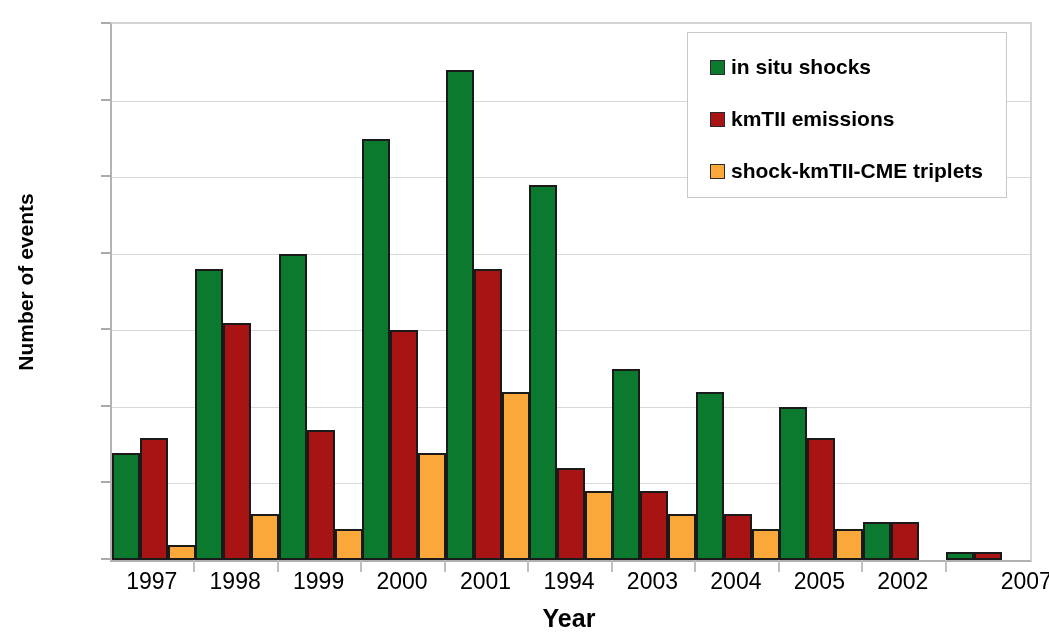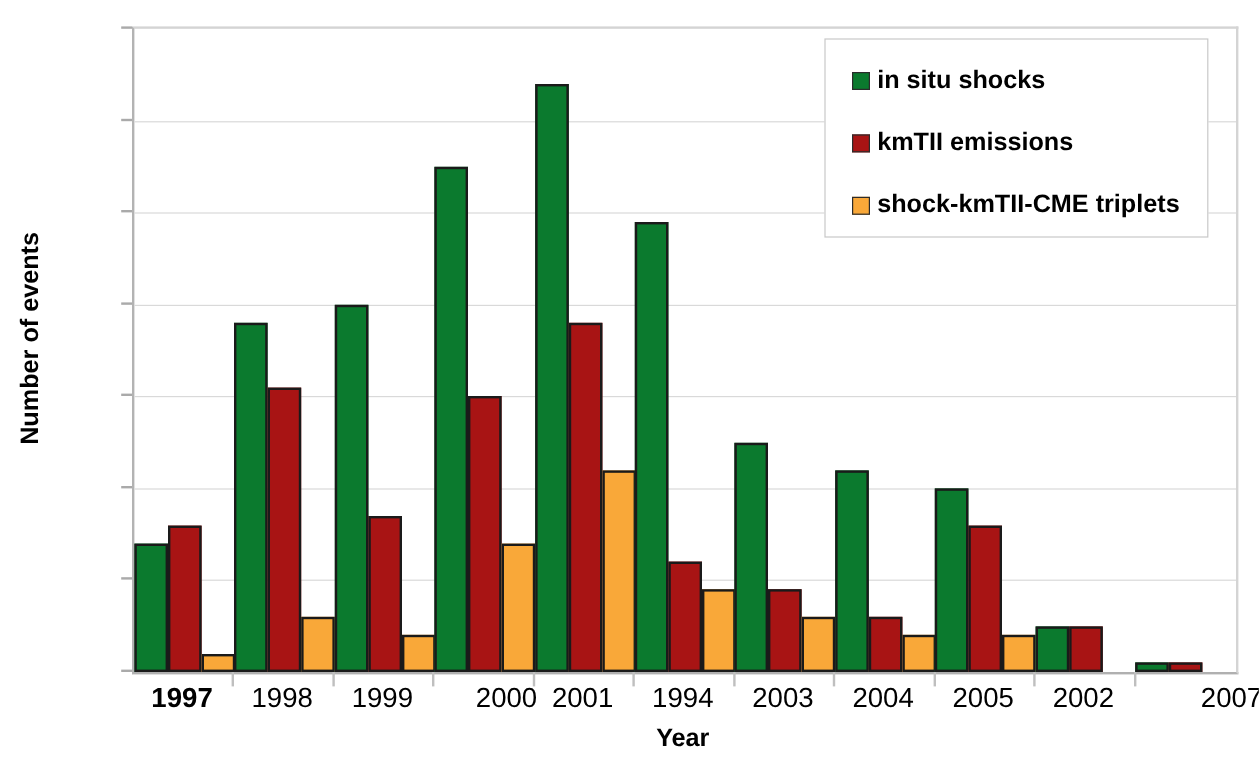--- a/index.html
+++ b/index.html
@@ -37,21 +37,21 @@
     letter-spacing: 0px;
   }
 
   
   .x-axis-title {
     position: absolute;
     left: 110px;
     top: 604px;
     width: 918px;
     text-align: center;
-    font-size: 21px;
+    font-size: 25px;
     font-weight: bold;
     color: #000000;
   }
 
   
   .plot-area {
     position: absolute;
     left: 110px;
     top: 22px;
     width: 918px;
@@ -226,27 +226,27 @@
           <div class="bar" title="kmTII emissions 2006: 5" style="left: 28px; width: 28px; height: 38.2857px; background: rgb(168, 20, 20); border-color: rgb(26, 26, 26);"></div>
         </div>
         <div class="bar-group" style="left: 834.273px; width: 84px;">
           <div class="bar" title="in situ shocks 2007: 1" style="left: 0px; width: 28px; height: 7.65714px; background: rgb(11, 122, 46); border-color: rgb(26, 26, 26);"></div>
           <div class="bar" title="kmTII emissions 2007: 1" style="left: 28px; width: 28px; height: 7.65714px; background: rgb(168, 20, 20); border-color: rgb(26, 26, 26);"></div>
         </div>
       </div>
   </div>
 
   <div id="x-ticks">
-      <div class="x-tick-label" style="left: 91.7273px; font-weight: bold;">1997</div>
+      <div class="x-tick-label" style="left: 91.7273px;">1997</div>
       <div class="x-tick" style="left: 193.455px;"></div>
       <div class="x-tick-label" style="left: 175.182px;">1998</div>
       <div class="x-tick" style="left: 276.909px;"></div>
       <div class="x-tick-label" style="left: 258.636px;">1999</div>
       <div class="x-tick" style="left: 360.364px;"></div>
-      <div class="x-tick-label" style="left: 342.091px; margin-left: 20px;">2000</div>
+      <div class="x-tick-label" style="left: 342.091px;">2000</div>
       <div class="x-tick" style="left: 443.818px;"></div>
       <div class="x-tick-label" style="left: 425.545px;">2001</div>
       <div class="x-tick" style="left: 527.273px;"></div>
       <div class="x-tick-label" style="left: 509px;">1994</div>
       <div class="x-tick" style="left: 610.727px;"></div>
       <div class="x-tick-label" style="left: 592.455px;">2003</div>
       <div class="x-tick" style="left: 694.182px;"></div>
       <div class="x-tick-label" style="left: 675.909px;">2004</div>
       <div class="x-tick" style="left: 777.636px;"></div>
       <div class="x-tick-label" style="left: 759.364px;">2005</div>

